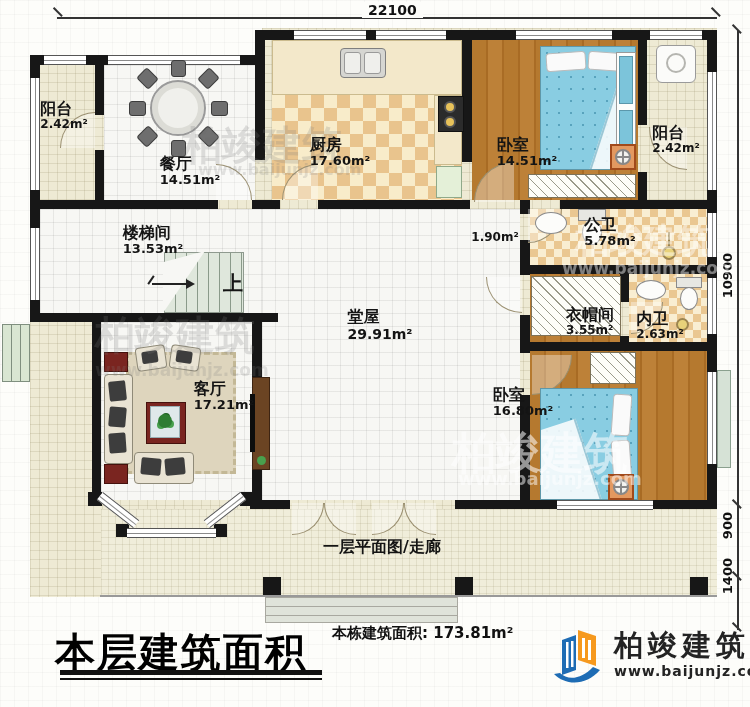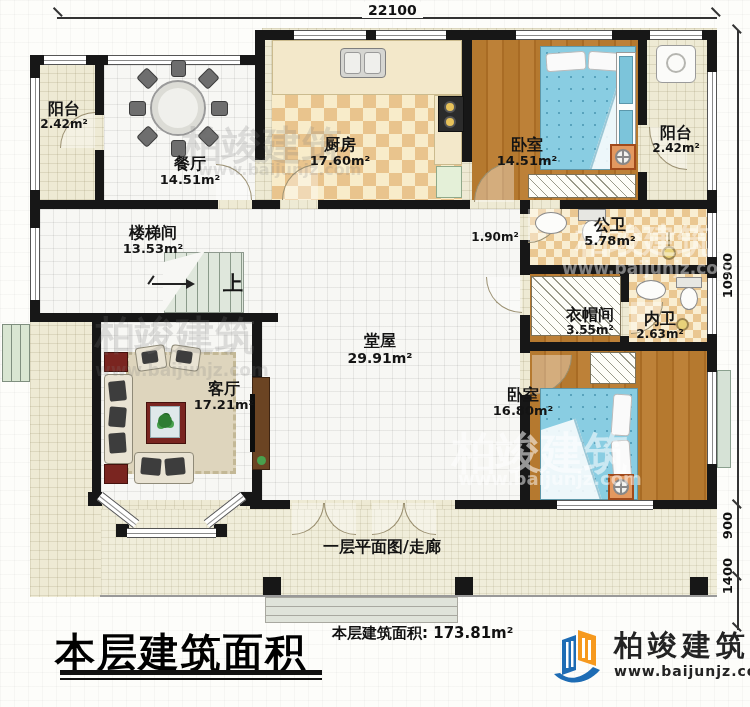--- a/index.html
+++ b/index.html
@@ -32,21 +32,21 @@
   .win-h::after{content:"";position:absolute;left:0;right:0;top:4px;height:1px;background:#8b8b8b;}
   .win-v{position:absolute;width:10px;background:#fff;border-left:1px solid #555;border-right:1px solid #555;box-sizing:border-box;}
   .win-v::after{content:"";position:absolute;top:0;bottom:0;left:4px;width:1px;background:#8b8b8b;}
   
   .arc{position:absolute;box-sizing:border-box;border:1px solid #9a8f70;background:rgba(255,255,255,.35);}
   .arc.q1{border-radius:0 100% 0 0;border-left:none;border-bottom:none;}
   .arc.q2{border-radius:100% 0 0 0;border-right:none;border-bottom:none;}
   .arc.q3{border-radius:0 0 0 100%;border-right:none;border-top:none;}
   .arc.q4{border-radius:0 0 100% 0;border-left:none;border-top:none;}
   
-  .rlabel{position:absolute;text-align:center;color:#141414;font-weight:bold;transform:translateX(-50%);line-height:1.15;white-space:nowrap;}
+  .rlabel{position:absolute;text-align:left;color:#141414;font-weight:bold;transform:translateX(-50%);line-height:1.15;white-space:nowrap;}
   .rlabel .ar{font-size:13px;} .rlabel.sm .ar{font-size:12px;} .rlabel.lg .ar{font-size:14px;}
   .dim{position:absolute;color:#111;font-weight:bold;font-size:14px;}
   .dim-v{writing-mode:vertical-rl;transform:rotate(180deg);font-size:13px;}
   .dimline{position:absolute;background:#333;}
   .tick{position:absolute;width:12px;height:1.5px;background:#333;transform:rotate(45deg);}
   .wm{position:absolute;font-weight:bold;white-space:nowrap;pointer-events:none;}
   .hatch{position:absolute;background-color:#fdfdf8;box-sizing:border-box;border:1.5px solid #7d7258;
     background-image:repeating-linear-gradient(45deg,transparent 0 6px,#9a9a8a 6px 7px);}
   .furn{position:absolute;box-sizing:border-box;}
   .chair{position:absolute;width:13px;height:15px;background:#6e6e6e;border:1px solid #3c3c3c;border-radius:3px;}
@@ -320,21 +320,21 @@
       <div class="ar">5.78m²</div>
     </div>
   <div class="rlabel sm" style="left:590px;top:306px;">
     <div>衣帽间</div>
       <div class="ar">3.55m²</div>
     </div>
   <div class="rlabel sm" style="left:660px;top:310px;">
     <div>内卫</div>
       <div class="ar">2.63m²</div>
     </div>
-  <div class="rlabel lg" style="left:380px;top:308px;margin-top:24px;">
+  <div class="rlabel lg" style="left:380px;top:308px;">
     <div>堂屋</div>
       <div class="ar">29.91m²</div>
     </div>
   <div class="rlabel" style="left:224px;top:380px;">
     <div>客厅</div>
       <div class="ar">17.21m²</div>
     </div>
   <div class="rlabel" style="left:523px;top:386px;">
     <div>卧室</div>
       <div class="ar">16.80m²</div>
@@ -344,21 +344,21 @@
     </div>
   <div class="rlabel lg" style="left:233px;top:272px;font-size:20px;">
     <div>上</div>
     </div>
 
   <div class="ftitle" style="left:55px;top:625px;">本层建筑面积</div>
   <div class="abs" style="left:60px;top:670px;width:262px;height:5px;background:#111;"></div>
   <div class="abs" style="left:60px;top:678px;width:262px;height:2px;background:#111;"></div>
 
   <div class="fstat" style="left:332px;top:624px;">
-    <span>本层建筑面积:</span> <span>173.81m²</span></div>
+    <span>本栋建筑面积:</span> <span>173.81m²</span></div>
 
   <div class="abs" style="left:548px;top:624px;width:62px;height:68px;">
     <svg width="62" height="68" viewBox="0 0 62 68">
       <path d="M30 6 L48 12 V42 L30 36 Z" fill="#f6991e"></path>
       <rect x="34" y="14" width="3" height="20" fill="#ffffff"></rect>
       <rect x="40" y="16" width="3" height="20" fill="#ffffff"></rect>
       <path d="M14 16 L28 11 V46 L14 51 Z" fill="#1e6cb4"></path>
       <rect x="18" y="18" width="2.5" height="26" fill="#ffffff"></rect>
       <rect x="23" y="17" width="2.5" height="26" fill="#ffffff"></rect>
       <path d="M6 50 C 18 62, 38 62, 52 46 L45 43 C 34 55, 20 57, 12 49 Z" fill="#1e6cb4"></path>

